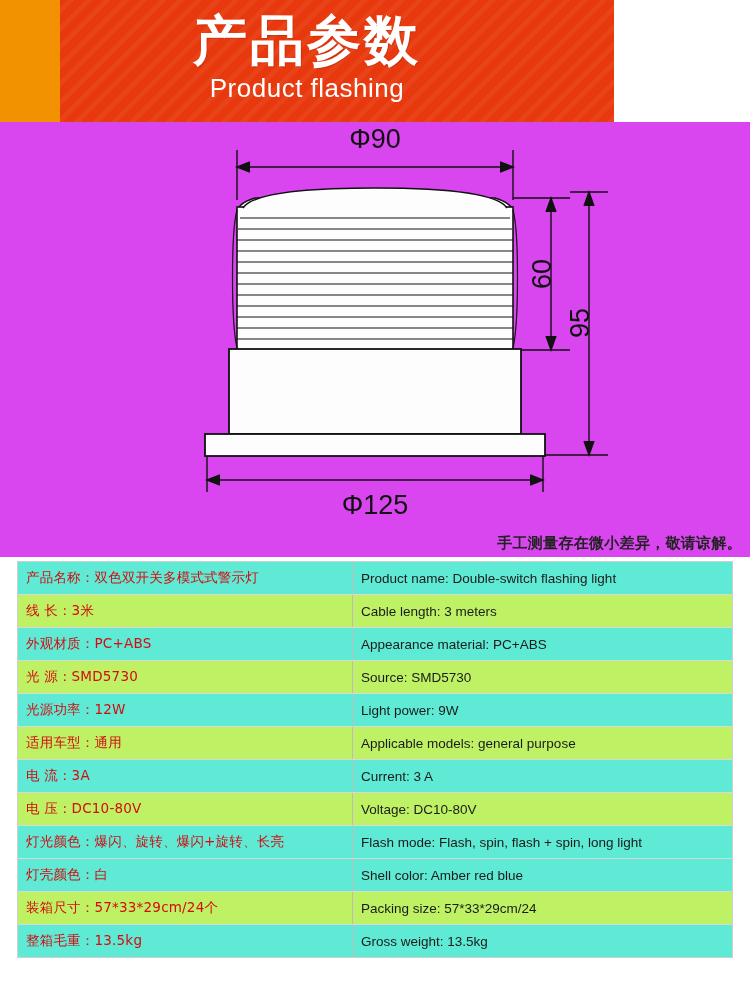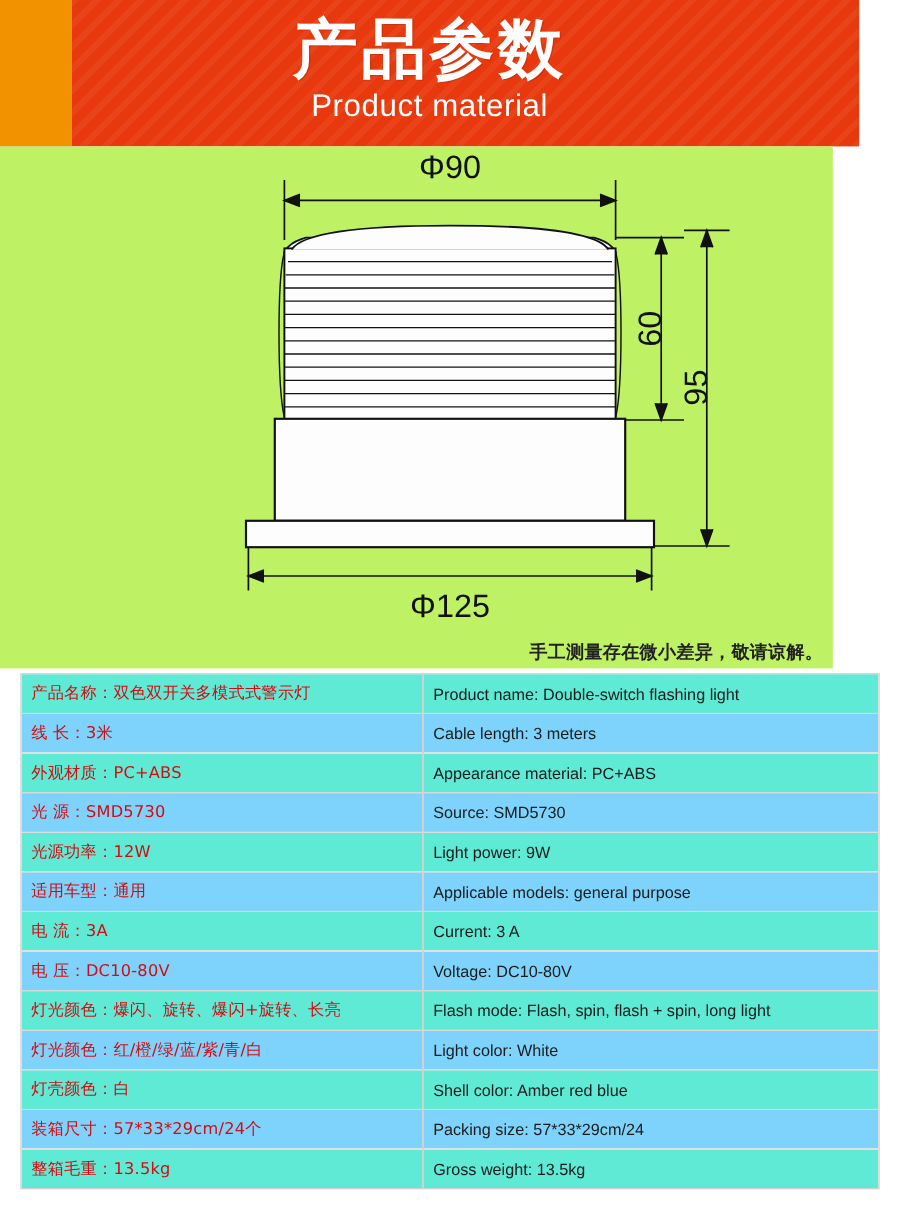--- a/index.html
+++ b/index.html
@@ -10,21 +10,21 @@
     width: 750px;
     height: 1004px;
     background: #ffffff;
     font-family: "Liberation Sans", sans-serif;
     overflow: hidden;
   }
 
   
   .banner {
     position: relative;
-    width: 716px;
+    width: 614px;
     height: 122px;
     background: #e8380d;
     overflow: hidden;
   }
   .banner-stripes {
     position: absolute;
     inset: 0;
     background: repeating-linear-gradient(
       -45deg,
       rgba(255,255,255,0.055) 0px,
@@ -58,23 +58,23 @@
     font-family: "Liberation Sans", sans-serif;
     font-size: 26px;
     color: #ffffff;
     line-height: 32px;
     letter-spacing: 0.5px;
   }
 
   
   .drawing-wrap {
     position: relative;
-    width: 694px;
+    width: 750px;
     height: 435px;
-    background: #bef264;
+    background: #d946ef;
   }
   .drawing-wrap svg {
     display: block;
   }
   .note {
     position: absolute;
     right: 8px;
     bottom: 4px;
     font-family: "DejaVu Sans", sans-serif;
     font-size: 15px;
@@ -111,37 +111,37 @@
     font-family: "DejaVu Sans", sans-serif;
     font-size: 13.5px;
     border-right: 1px solid #bdbdbd;
     letter-spacing: 0.2px;
   }
   td.en {
     color: #1b1b1b;
     font-family: "Liberation Sans", sans-serif;
     font-size: 14px;
   }
-  tr.alt td { background: #7dd3fc; margin-left: 24px; }
+  tr.alt td { background: #bef264; margin-left: 24px; }
   tr td { background: #5eead4; }
   tr.hl td.en { font-weight: normal; }
   .dim-text {
     font-family: "Liberation Sans", sans-serif;
     font-weight: normal;
   }
 </style>
 </head>
 <body>
 
 <div class="banner">
   <div class="banner-stripes"></div>
   <div class="banner-left-block"></div>
   <div class="banner-inner">
     <div class="banner-title-cn">产品参数</div>
-    <div class="banner-title-en">Product material</div>
+    <div class="banner-title-en">Product flashing</div>
   </div>
 </div>
 
 <div class="drawing-wrap">
   <svg width="750" height="430" viewBox="0 0 750 430">
 
     <g stroke="#111" stroke-width="1.4" fill="none">
       <line x1="237" y1="28" x2="237" y2="78"></line>
       <line x1="513" y1="28" x2="513" y2="78"></line>
       <line x1="237" y1="45" x2="513" y2="45"></line>
@@ -240,24 +240,20 @@
           <td class="en">Current:   3 A</td>
         </tr>
         <tr class="alt">
           <td class="cn">电      压：DC10-80V</td>
           <td class="en">Voltage: DC10-80V</td>
         </tr>
         <tr class=" hl">
           <td class="cn">灯光颜色：爆闪、旋转、爆闪+旋转、长亮</td>
           <td class="en">Flash mode: Flash, spin, flash + spin, long light</td>
         </tr>
-        <tr class="alt">
-          <td class="cn">灯光颜色：红/橙/绿/蓝/紫/青/白</td>
-          <td class="en">Light color: White</td>
-        </tr>
         <tr>
           <td class="cn">灯壳颜色：白</td>
           <td class="en">Shell color: Amber red blue</td>
         </tr>
         <tr class="alt">
           <td class="cn">装箱尺寸：57*33*29cm/24个</td>
           <td class="en">Packing size: 57*33*29cm/24</td>
         </tr>
         <tr>
           <td class="cn">整箱毛重：13.5kg</td>

